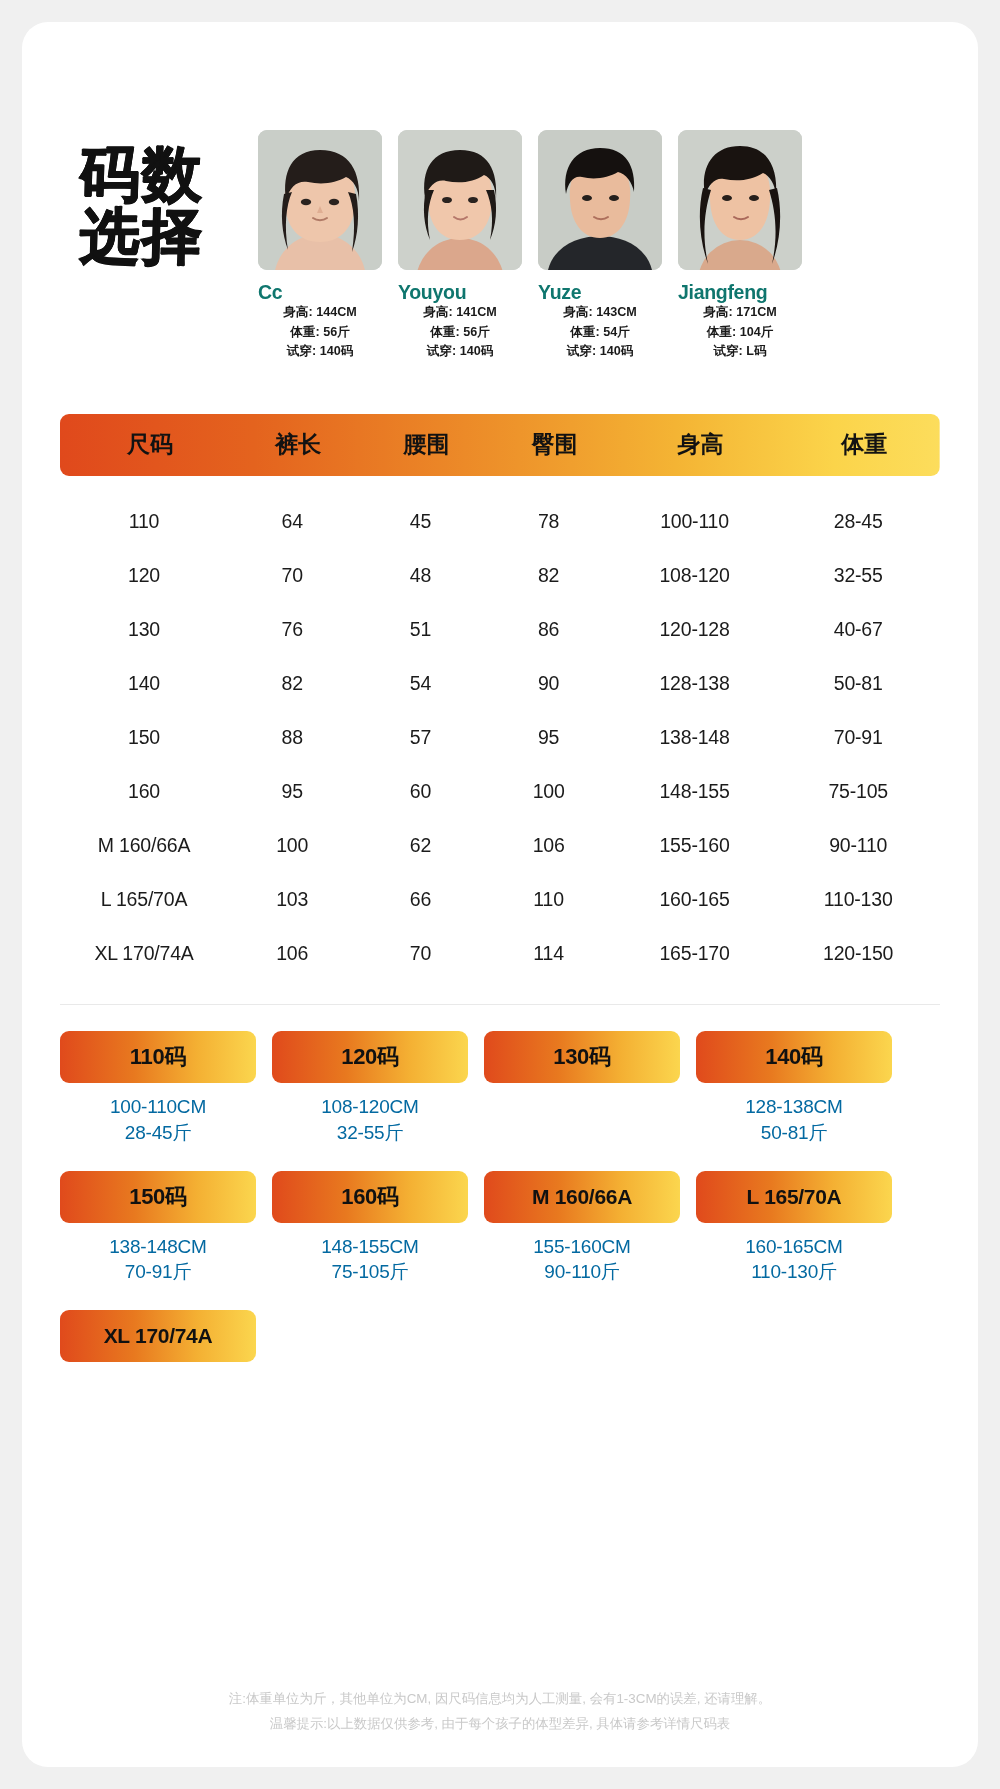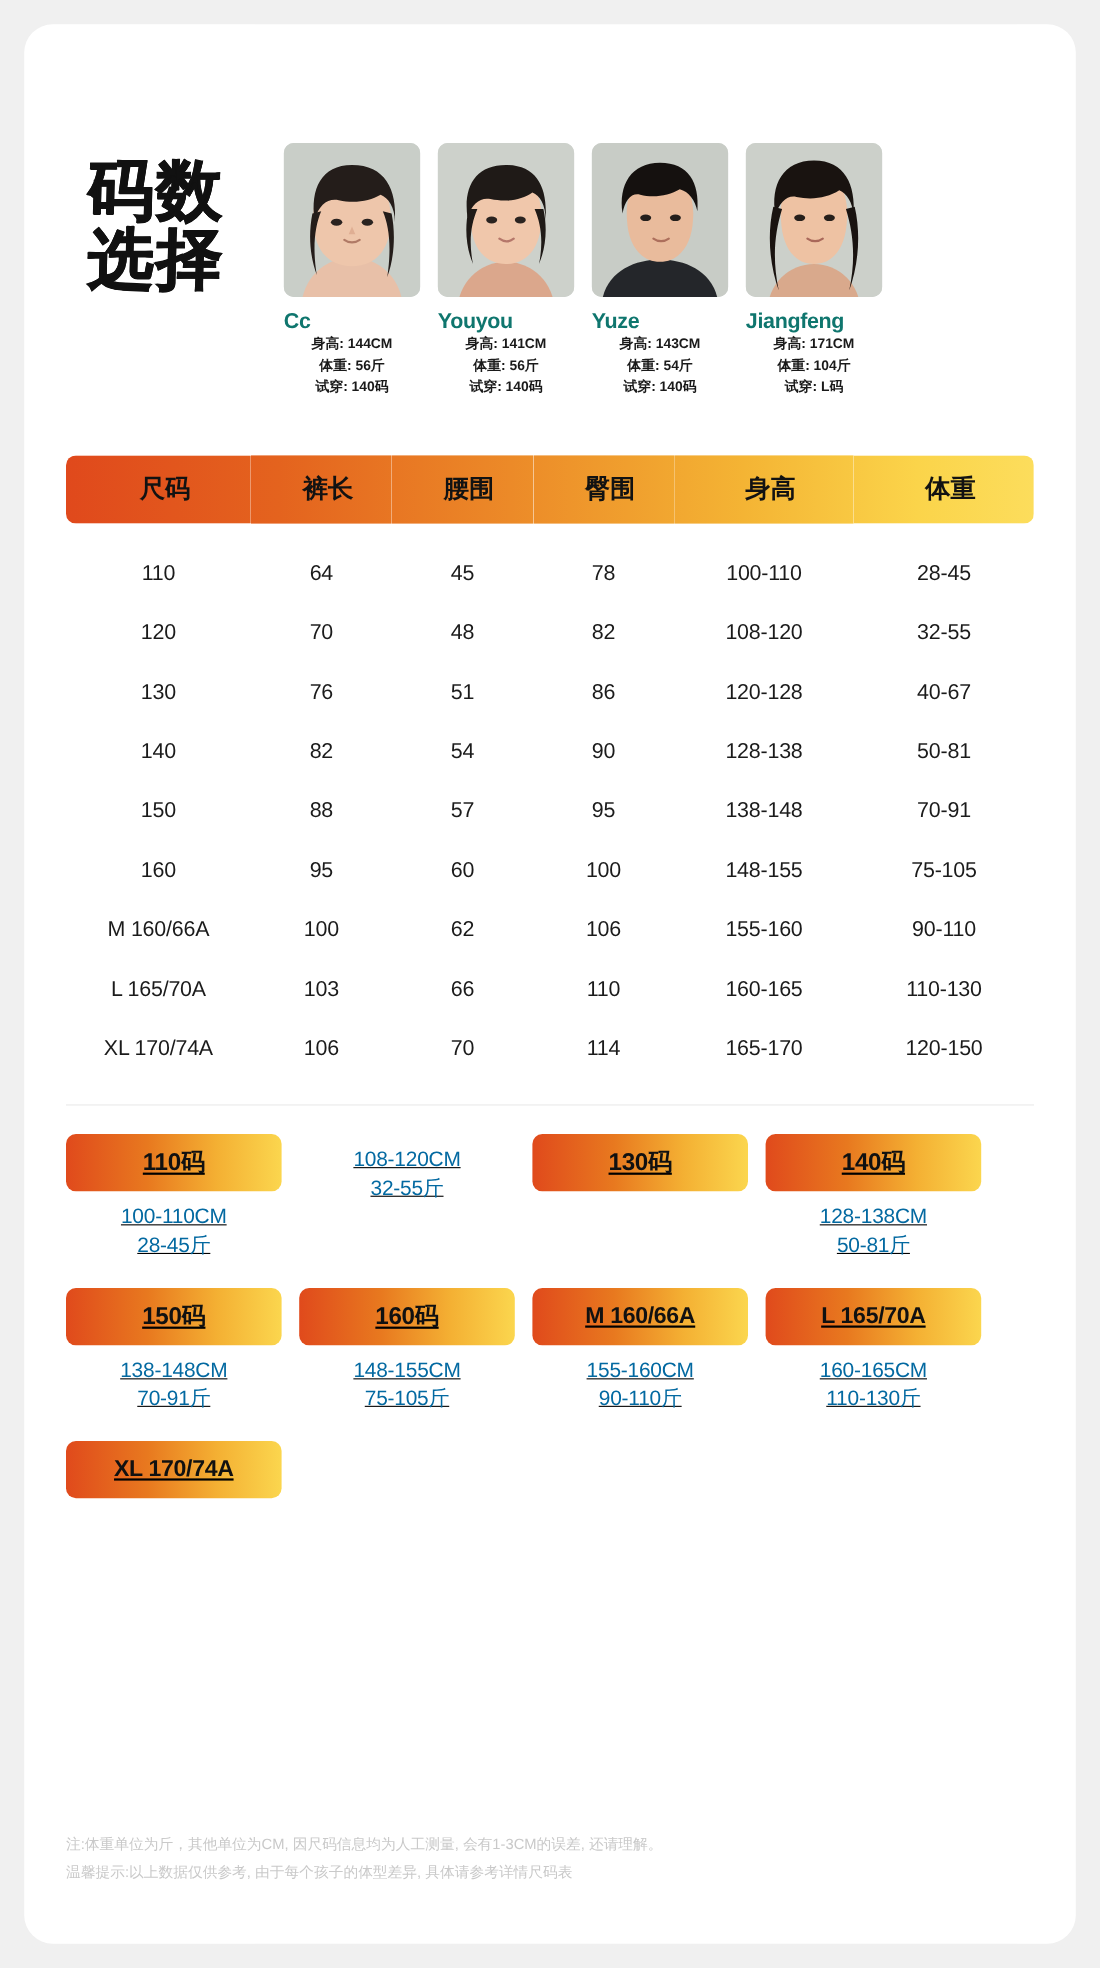--- a/index.html
+++ b/index.html
@@ -130,21 +130,21 @@
     margin: 24px 38px 0 38px;
   }
 
   
   .cards-section { padding: 26px 38px 0 38px; }
   .cards-row {
     display: flex;
     gap: 16px;
     margin-bottom: 26px;
   }
-  .size-card { width: 196px; flex: 0 0 196px; text-decoration: underline; }
+  .size-card { width: 196px; flex: 0 0 196px; }
   .size-chip {
     height: 52px;
     border-radius: 9px;
     display: flex;
     align-items: center;
     justify-content: center;
     font-size: 22px;
     font-weight: 700;
     color: #111;
     letter-spacing: -0.3px;
@@ -158,21 +158,22 @@
     color: #0369a1;
     line-height: 1.32;
     letter-spacing: -0.2px;
   }
 
   
   .footer {
     padding: 16px 38px 0 38px;
     position: absolute;
     left: 0; right: 0;
-    bottom: 52px;
+    bottom: 30px;
+    text-align: center;
   }
   .footer-line {
     font-size: 13.4px;
     color: #c9c9c9;
     line-height: 1.85;
     letter-spacing: 0px;
   }
 </style>
 </head>
 <body>
@@ -372,20 +373,21 @@
     <div class="cards-section">
       <div class="cards-row" id="cards-row-1">
           <div class="size-card">
             <div class="size-chip">110码</div>
             <div class="size-meta">
               <div>100-110CM</div>
               <div>28-45斤</div>
             </div>
           </div>
           <div class="size-card">
+            <div class="size-chip">120码</div>
             <div class="size-meta">
               <div>108-120CM</div>
               <div>32-55斤</div>
             </div>
           </div>
           <div class="size-card">
             <div class="size-chip">130码</div>
           </div>
           <div class="size-card">
             <div class="size-chip">140码</div>

